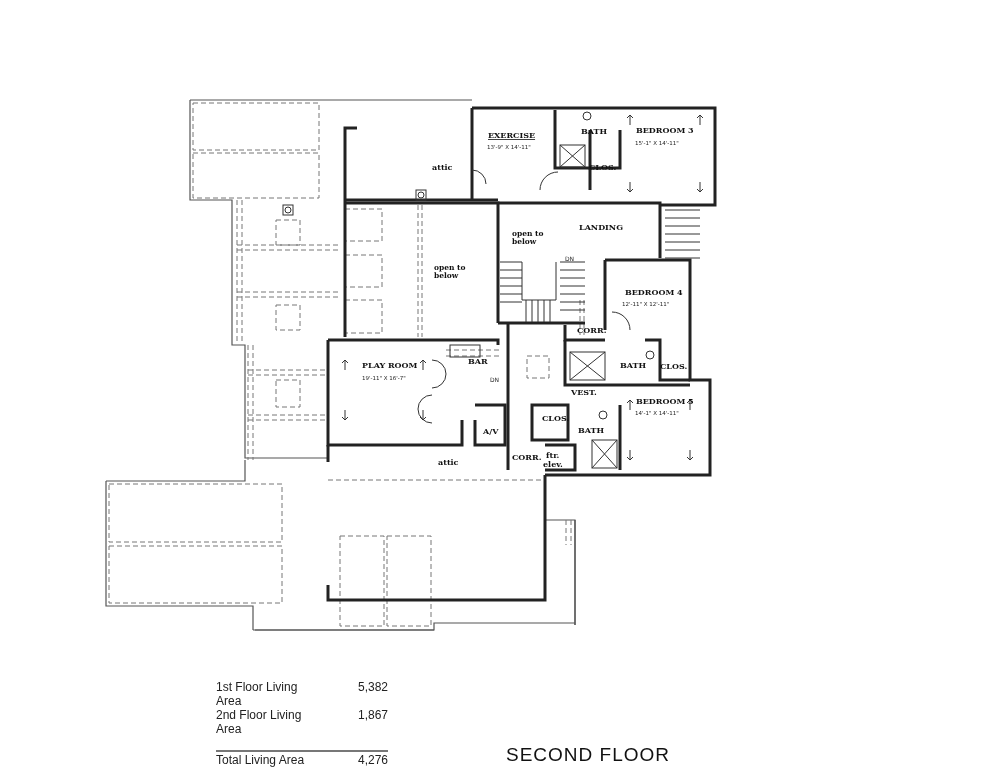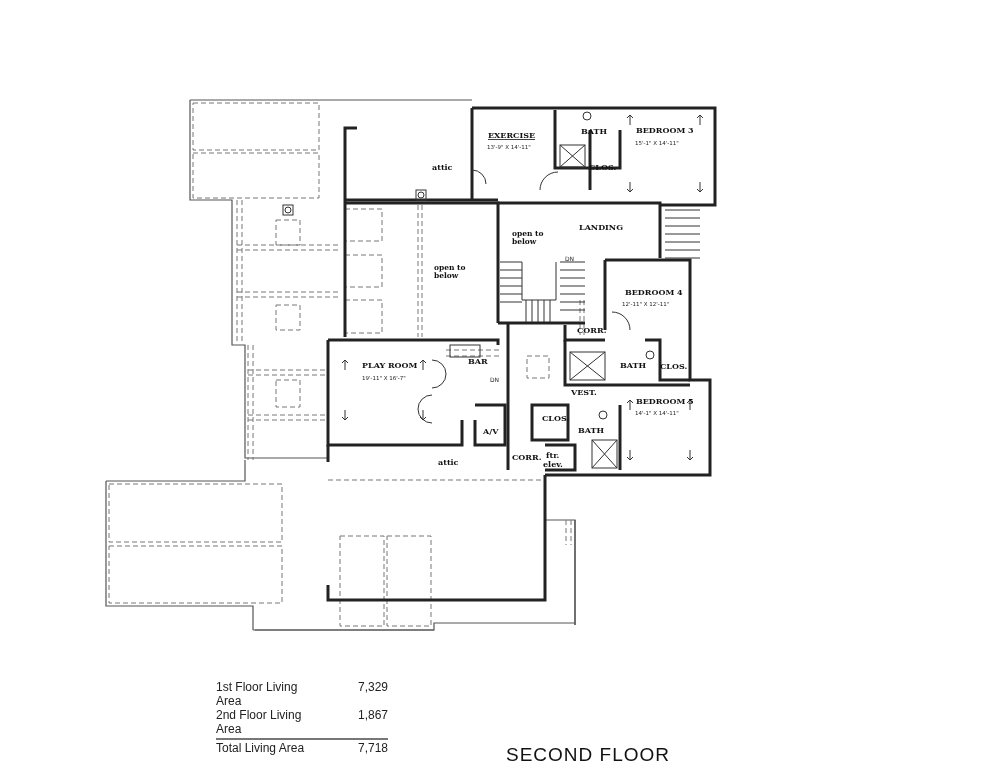--- a/index.html
+++ b/index.html
@@ -2,21 +2,21 @@
 <html><head>
 <meta charset="utf-8">
 <style>
   html, body { margin: 0; padding: 0; background: #ffffff; }
   body { width: 993px; height: 768px; position: relative; overflow: hidden; font-family: "Liberation Sans", sans-serif; }
   #plan { position: absolute; left: 0; top: 0; }
   .lbl { font-family: "DejaVu Serif", serif; font-weight: bold; fill: #111; }
   .dim { font-family: "DejaVu Sans", sans-serif; fill: #222; }
   .area-table { position: absolute; left: 216px; top: 680px; width: 172px; font-size: 12px; color: #222; }
   .area-row { display: flex; justify-content: space-between; line-height: 14px; gap: 36px; }
-  .area-row.total { border-top: 2px solid #777; margin-top: 2px; padding-top: 1px; text-align: center; }
+  .area-row.total { border-top: 2px solid #777; margin-top: 14px; padding-top: 1px; text-align: center; }
   .floor-title { position: absolute; left: 506px; top: 706px; font-size: 19px; letter-spacing: 1px; color: #111; margin-top: 38px; }
 </style>
 </head>
 <body>
 
 <svg id="plan" width="993" height="768" viewBox="0 0 993 768" xmlns="http://www.w3.org/2000/svg">
   <g fill="none" stroke="#555" stroke-width="1.2">
 
     <path d="M190 100 H472 M190 100 V200 H232 V345 H245 V458 H328"></path>
     <path d="M545 475 V520 H575 V625 M255 630 H434"></path>
@@ -152,25 +152,25 @@
   <text class="lbl" x="636" y="404" font-size="8">BEDROOM 5</text>
   <text class="dim" x="635" y="415" font-size="5.5">14'-1" X 14'-11"</text>
   <text class="lbl" x="512" y="460" font-size="8">CORR.</text>
   <text class="lbl" x="546" y="458" font-size="8">ftr.</text>
   <text class="lbl" x="543" y="467" font-size="8">elev.</text>
 </svg>
 
 <div class="area-table">
   <div class="area-row">
     <span>1st Floor Living Area</span>
-    <span>7,329</span>
+    <span>5,382</span>
   </div>
   <div class="area-row">
     <span>2nd Floor Living Area</span>
     <span>1,867</span>
   </div>
   <div class="area-row total">
     <span>Total Living Area</span>
-    <span>7,718</span>
+    <span>4,276</span>
   </div>
 </div>
 
 <div class="floor-title">SECOND FLOOR</div>
 
 </body></html>

